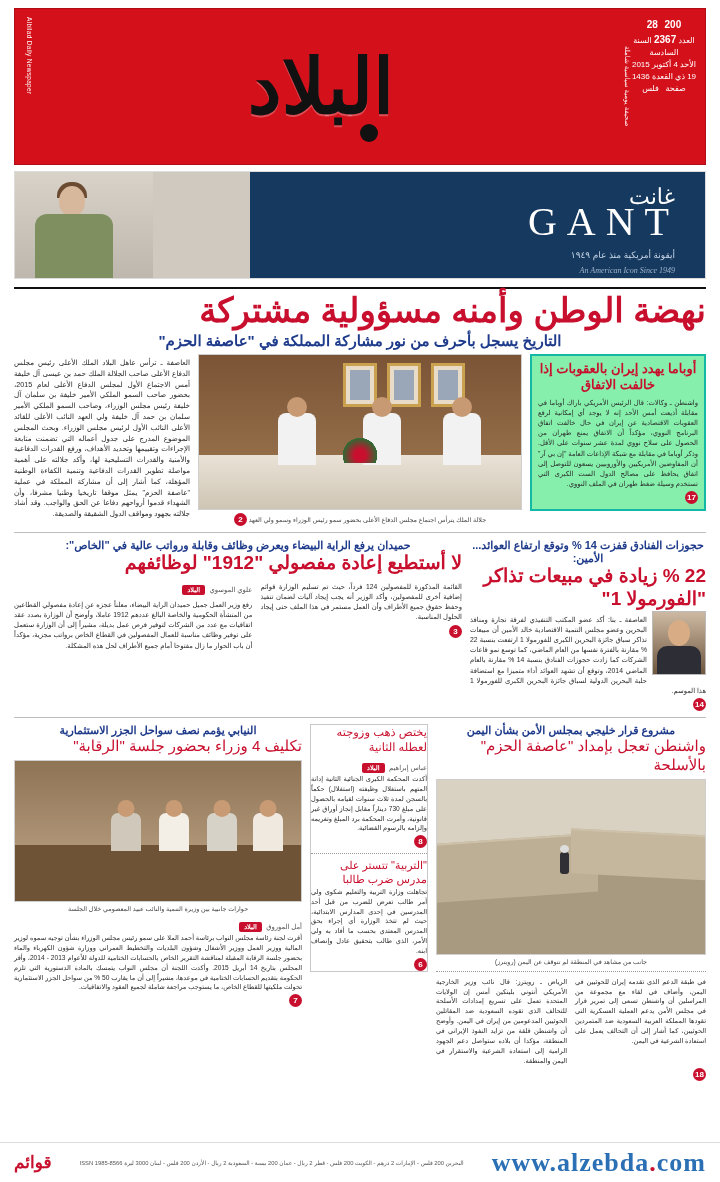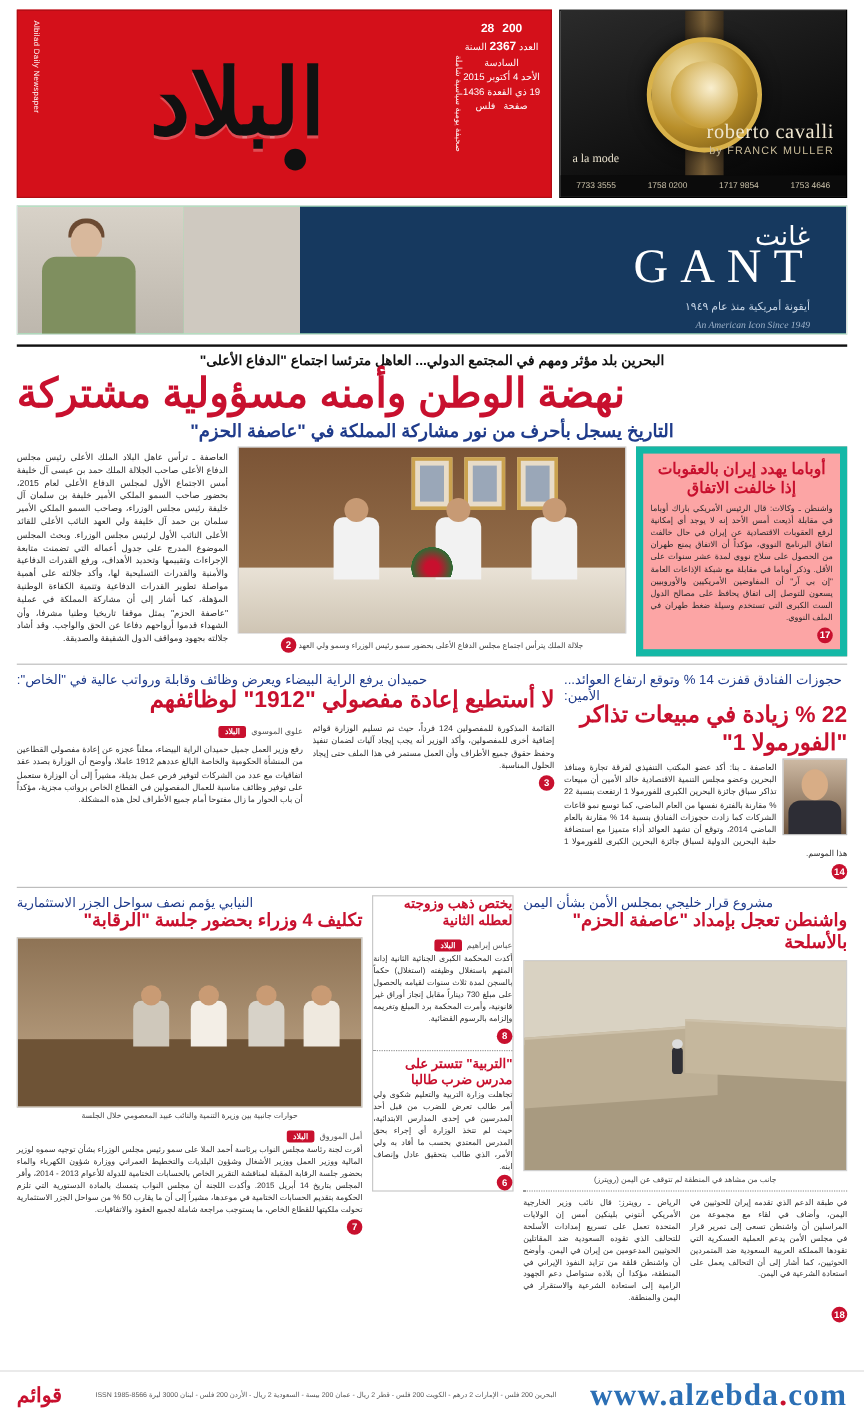--- a/index.html
+++ b/index.html
@@ -121,35 +121,35 @@
     position:absolute; left:20px; top:42px; width:78px; height:78px; border-radius:12px 12px 0 0;
     background:#7f8f5f;
   }
 
   
   .rule { border-top:2px solid #111; margin:8px 14px 0 14px; }
   .kicker {
     margin:4px 14px 0 14px; text-align:center; font-size:11.5px; color:#111; font-weight:bold;
   }
   .h-main {
-    margin:2px 14px 0 14px; text-align:left; color:#c8102e;
+    margin:2px 14px 0 14px; text-align:right; color:#c8102e;
     font-size:34px; font-weight:bold; letter-spacing:-.5px; line-height:1.15;
   }
   .h-sub {
     margin:2px 14px 4px 14px; text-align:center; color:#1f3b8b;
     font-size:15px; font-weight:bold;
   }
 
   .cols3 { display:flex; gap:8px; margin:4px 14px 0 14px; }
   .col-right { flex:0 0 176px; }
   .col-mid { flex:1 1 auto; }
   .col-left { flex:0 0 176px; }
 
   .boxed {
-    border:6px solid #14b8a6; padding:5px 6px; background:#fca5a5;
+    border:2px solid #14b8a6; padding:5px 6px; background:#86efac;
   }
   .box-title {
     color:#c8102e; font-weight:bold; font-size:13px; text-align:center; line-height:1.25;
   }
   .body-text {
     font-size:7.2px; line-height:1.5; text-align:justify; color:#2a2a2a; margin-top:4px;
   }
   .body-text.small { font-size:6.8px; }
 
   .photo {
@@ -186,22 +186,22 @@
   .scene-meeting .p1{ right:40px; } .scene-meeting .p2{ right:120px; } .scene-meeting .p3{ right:205px; }
   .scene-meeting .flower{
     position:absolute; bottom:46px; left:50%; transform:translateX(-50%); width:44px; height:26px;
     background:radial-gradient(circle at 50% 70%, #c8102e 20%, #2e6b33 60%, transparent 61%);
   }
 
   .sep { border-top:1px solid #bdbdbd; margin:6px 14px; }
 
   
   .h2r { color:#c8102e; font-weight:bold; font-size:19px; text-align:right; line-height:1.2; }
-  .h2b { color:#1f3b8b; font-weight:normal; font-size:11px; text-align:left; }
-  .h3r { color:#c8102e; font-weight:bold; font-size:15px; text-align:right; line-height:1.25; }
+  .h2b { color:#1f3b8b; font-weight:bold; font-size:11px; text-align:center; }
+  .h3r { color:#c8102e; font-weight:normal; font-size:15px; text-align:right; line-height:1.25; }
   .byline { font-size:6.8px; color:#555; margin-top:3px; }
   .tag-bilad {
     display:inline-block; background:#c8102e; color:#fff; font-size:6.5px; padding:1px 5px;
     border-radius:2px; font-weight:bold;
   }
 
   .portrait {
     width:54px; height:64px; border:1px solid #bbb; background:linear-gradient(180deg,#cdb9a3,#6f563f);
     position:relative; float:right; margin:0 0 3px 5px;
   }
@@ -268,35 +268,20 @@
 
   .colgap { display:flex; gap:8px; margin:0 14px; }
 </style>
 </head>
 <body>
 
 <div class="page">
 
   <div class="topstrip">
 
-    <div class="ad-watch">
-      <div class="wband"></div>
-      <div class="wdial"></div>
-      <div class="brand">
-        <div class="b1">roberto cavalli</div>
-        <div class="b2">by FRANCK MULLER</div>
-      </div>
-      <div class="alamode">a la mode</div>
-      <div class="phones">
-        <span>7733 3555</span>
-        <span>1758 0200</span>
-        <span>1717 9854</span>
-        <span>1753 4646</span>
-      </div>
-    </div>
 
     <div class="masthead">
       <div class="lefttag">Albilad Daily Newspaper</div>
       <div class="logo">
         <span class="word">البلاد</span>
       </div>
       <div class="dot"></div>
       <div class="sidetag">صحيفة يومية سياسية شاملة</div>
       <div class="metabox">
         <div>
@@ -331,21 +316,20 @@
     <div class="mid"></div>
     <div class="right">
       <div class="hair"></div>
       <div class="head"></div>
       <div class="body"></div>
     </div>
   </div>
 
   <div class="rule"></div>
 
-  <div class="kicker">البحرين بلد مؤثر ومهم في المجتمع الدولي... العاهل مترئسا اجتماع "الدفاع الأعلى"</div>
   <div class="h-main">نهضة الوطن وأمنه مسؤولية مشتركة</div>
   <div class="h-sub">التاريخ يسجل بأحرف من نور مشاركة المملكة في "عاصفة الحزم"</div>
 
   <div class="cols3">
 
     <div class="col-right">
       <div class="boxed">
         <div class="box-title">أوباما يهدد إيران بالعقوبات إذا خالفت الاتفاق</div>
         <div class="body-text small">واشنطن ـ وكالات: قال الرئيس الأمريكي باراك أوباما في مقابلة أذيعت أمس الأحد إنه لا يوجد أي إمكانية لرفع العقوبات الاقتصادية عن إيران في حال خالفت اتفاق البرنامج النووي، مؤكداً أن الاتفاق يمنع طهران من الحصول على سلاح نووي لمدة عشر سنوات على الأقل. وذكر أوباما في مقابلة مع شبكة الإذاعات العامة "إن بي آر" أن المفاوضين الأمريكيين والأوروبيين يسعون للتوصل إلى اتفاق يحافظ على مصالح الدول الست الكبرى التي تستخدم وسيلة ضغط طهران في الملف النووي.</div>
         <div class="badge-row">

